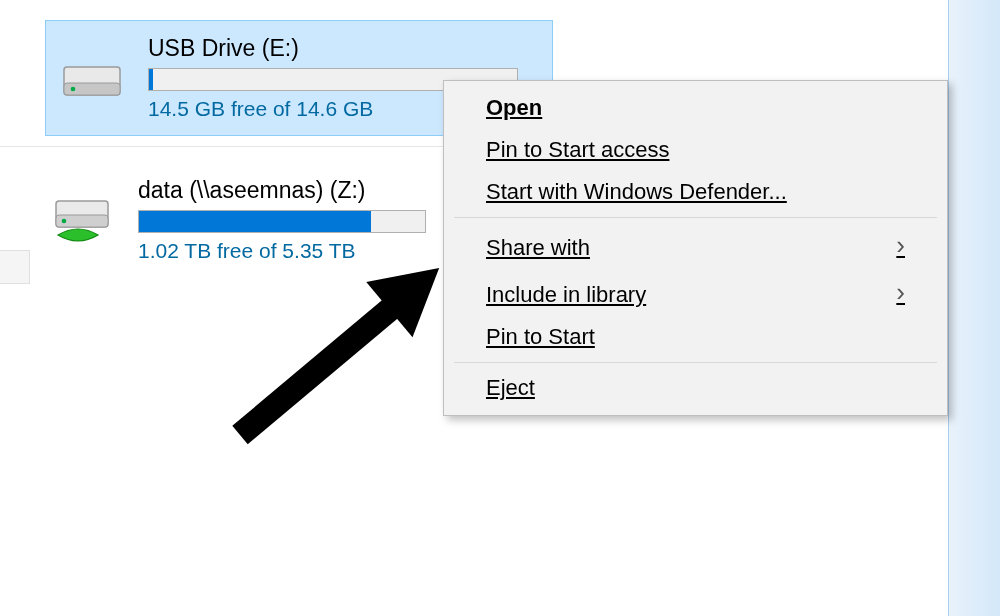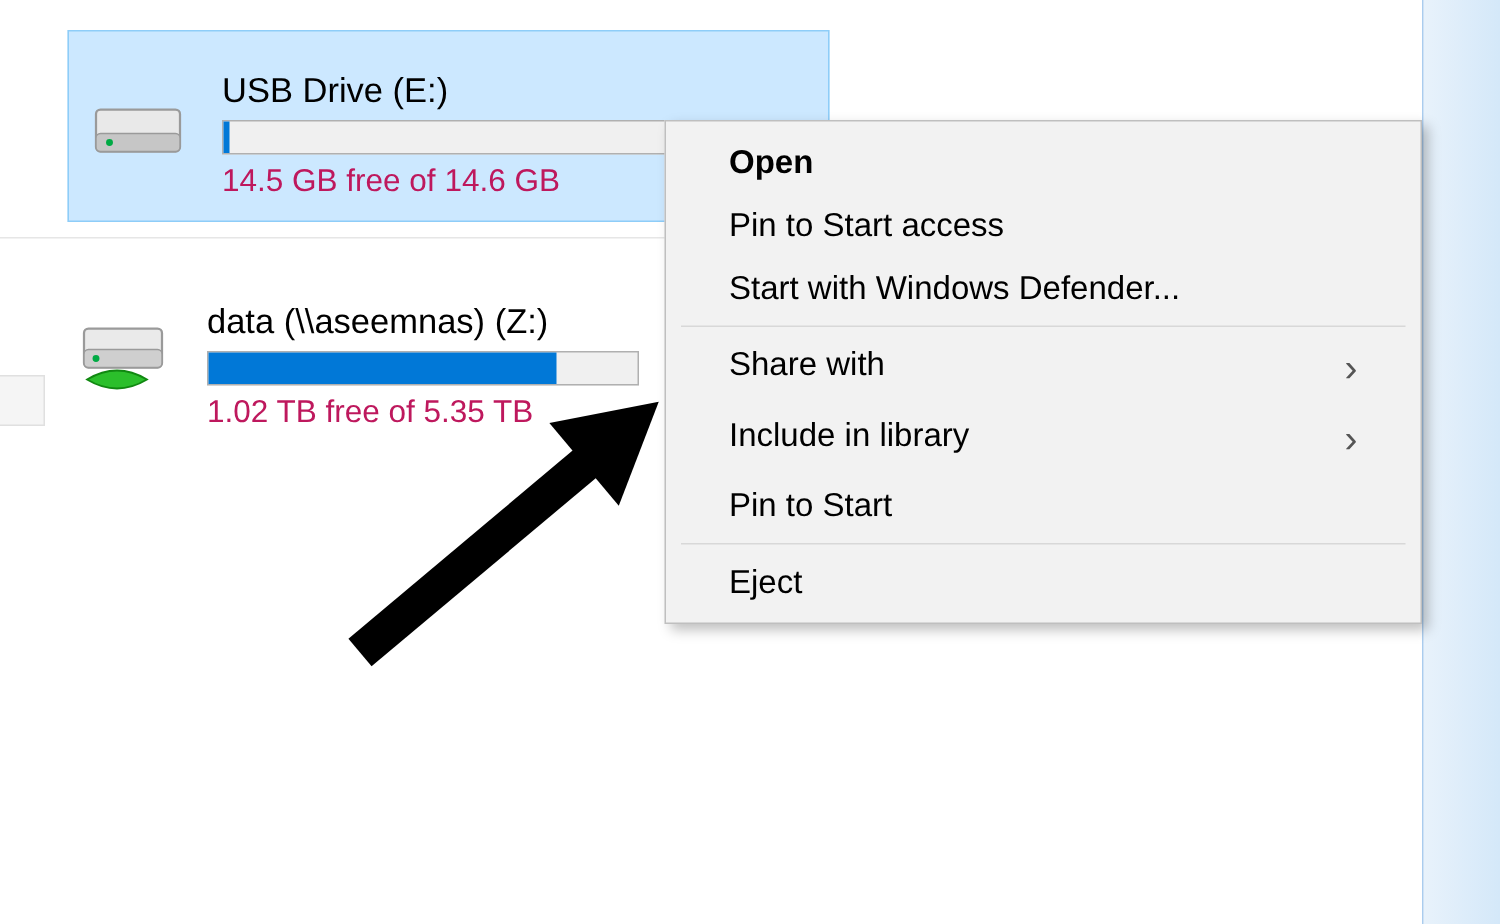--- a/index.html
+++ b/index.html
@@ -46,21 +46,21 @@
 
     .drive-icon {
       width: 64px;
       height: 50px;
       flex-shrink: 0;
       margin-right: 24px;
     }
 
     .drive-icon svg { width: 100%; height: 100%; }
 
-    .drive-text { flex: 1; margin-top: 12px; }
+    .drive-text { flex: 1; }
 
     .drive-name {
       font-size: 23px;
       color: #000;
       margin-bottom: 6px;
     }
 
     .drive-bar {
       width: 370px;
       height: 23px;
@@ -72,21 +72,21 @@
     .drive-bar-fill {
       position: absolute;
       left: 0;
       top: 0;
       bottom: 0;
       background: #0178d7;
     }
 
     .drive-free {
       font-size: 21px;
-      color: #be185d;
+      color: #0369a1;
       margin-top: 6px;
     }
 
     .group-divider {
       height: 1px;
       background: #e6e6e6;
       margin: 10px 0 18px 0;
     }
 
     
@@ -100,22 +100,23 @@
       box-shadow: 4px 4px 8px rgba(0,0,0,0.25);
       padding: 6px 2px;
     }
 
     .menu-item {
       padding: 8px 40px 8px 40px;
       font-size: 22px;
       color: #000;
       display: flex;
       justify-content: space-between;
-      align-items: flex-start;
+      align-items: flex-end;
       cursor: default;
+      text-decoration: underline;
     }
 
     .menu-item.bold { font-weight: 600; }
 
     .menu-sep {
       height: 1px;
       background: #d8d8d8;
       margin: 4px 8px;
     }
 

